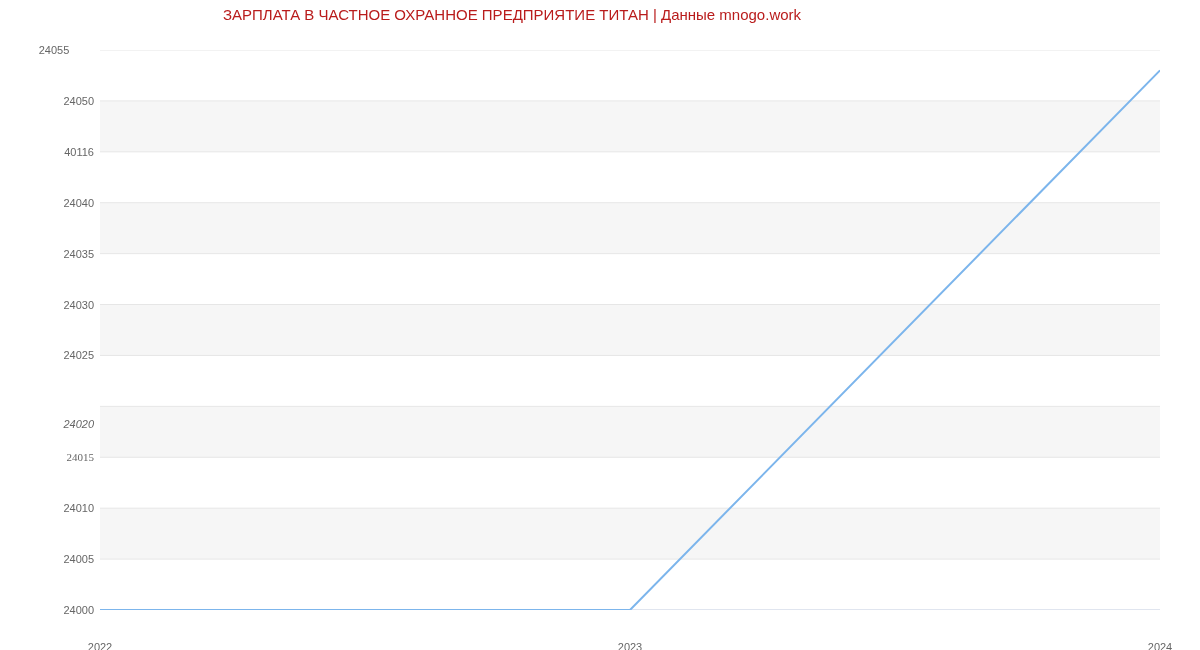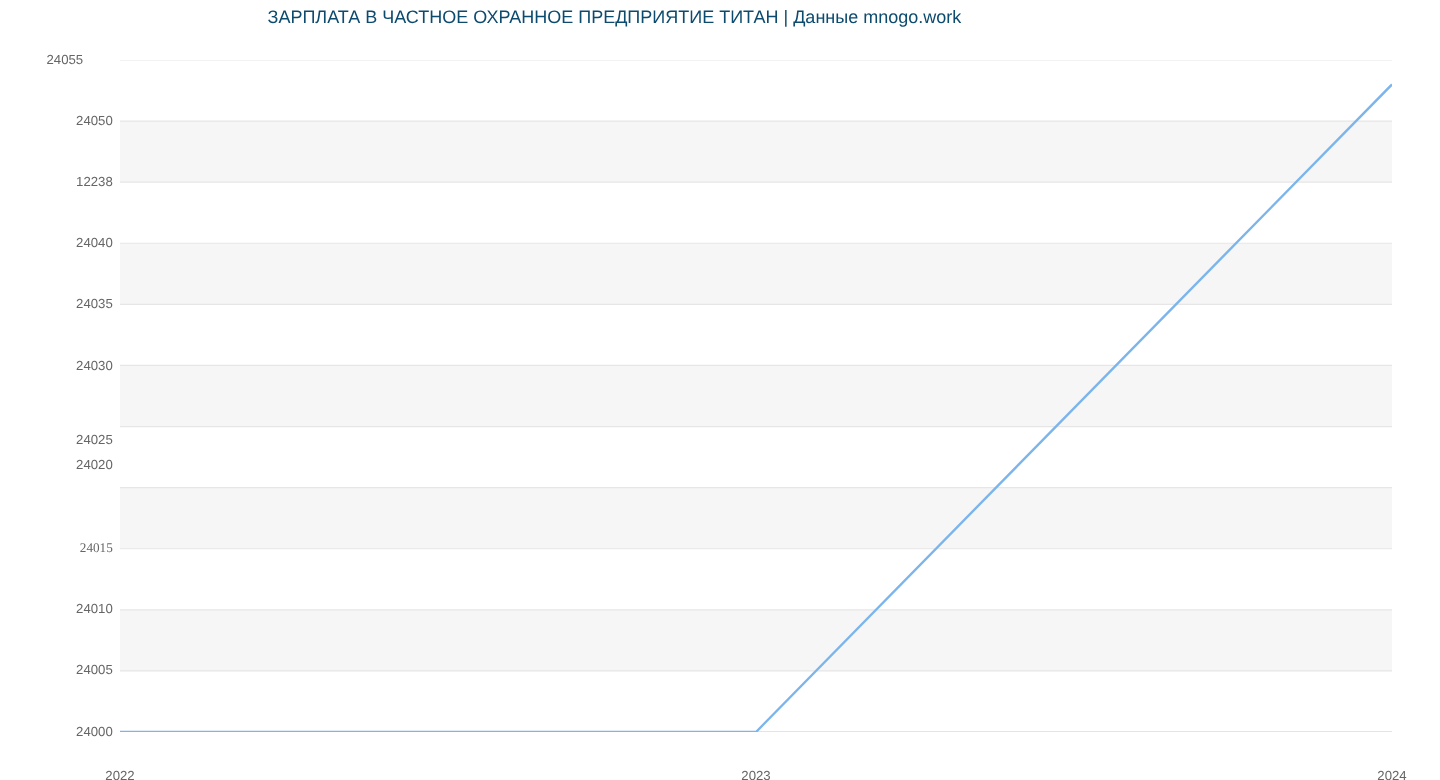--- a/index.html
+++ b/index.html
@@ -18,21 +18,21 @@
     height: 650px;
   }
   .title {
     position: absolute;
     top: 6px;
     left: 0;
     width: 1024px;
     text-align: center;
     font-size: 15px;
     font-weight: 500;
-    color: #0c4a6e;
+    color: #b91c1c;
   }
   .plot {
     position: absolute;
     left: 100px;
     top: 50px;
     width: 1060px;
     height: 560px;
   }
   svg { display: block; }
   .ytick-label {
@@ -88,25 +88,25 @@
         <line x1="530" y1="560" x2="530" y2="566" stroke="#ccd6eb" stroke-width="1"></line>
         <line x1="1060" y1="560" x2="1060" y2="566" stroke="#ccd6eb" stroke-width="1"></line>
         <path d="M0 560 L530 560 L1060 20.363636363636374 " fill="none" stroke="#7cb5ec" stroke-width="2" stroke-linejoin="round"></path>
       </svg>
   </div>
   <div id="labels">
       <div class="ytick-label" style="top: 610px;">24000</div>
       <div class="ytick-label" style="top: 559.091px;">24005</div>
       <div class="ytick-label" style="top: 508.182px;">24010</div>
       <div class="ytick-label" style="top: 457.273px; font-family: Liberation Serif, serif;">24015</div>
-      <div class="ytick-label" style="top: 388px;">24020</div>
-      <div class="ytick-label" style="top: 355.455px; margin-top: 12px;">24025</div>
+      <div class="ytick-label" style="top: 424px; font-style: italic;">24020</div>
+      <div class="ytick-label" style="top: 355.455px;">24025</div>
       <div class="ytick-label" style="top: 304.545px;">24030</div>
       <div class="ytick-label" style="top: 253.636px;">24035</div>
       <div class="ytick-label" style="top: 202.727px;">24040</div>
-      <div class="ytick-label" style="top: 151.818px;">12238</div>
+      <div class="ytick-label" style="top: 151.818px;">40116</div>
       <div class="ytick-label" style="top: 100.909px;">24050</div>
       <div class="ytick-label" style="top: 50px; text-align: center;">24055</div>
       <div class="xtick-label" style="left: 100px;">2022</div>
       <div class="xtick-label" style="left: 630px;">2023</div>
       <div class="xtick-label" style="left: 1160px;">2024</div>
     </div>
 </div>
 
 </body></html>

